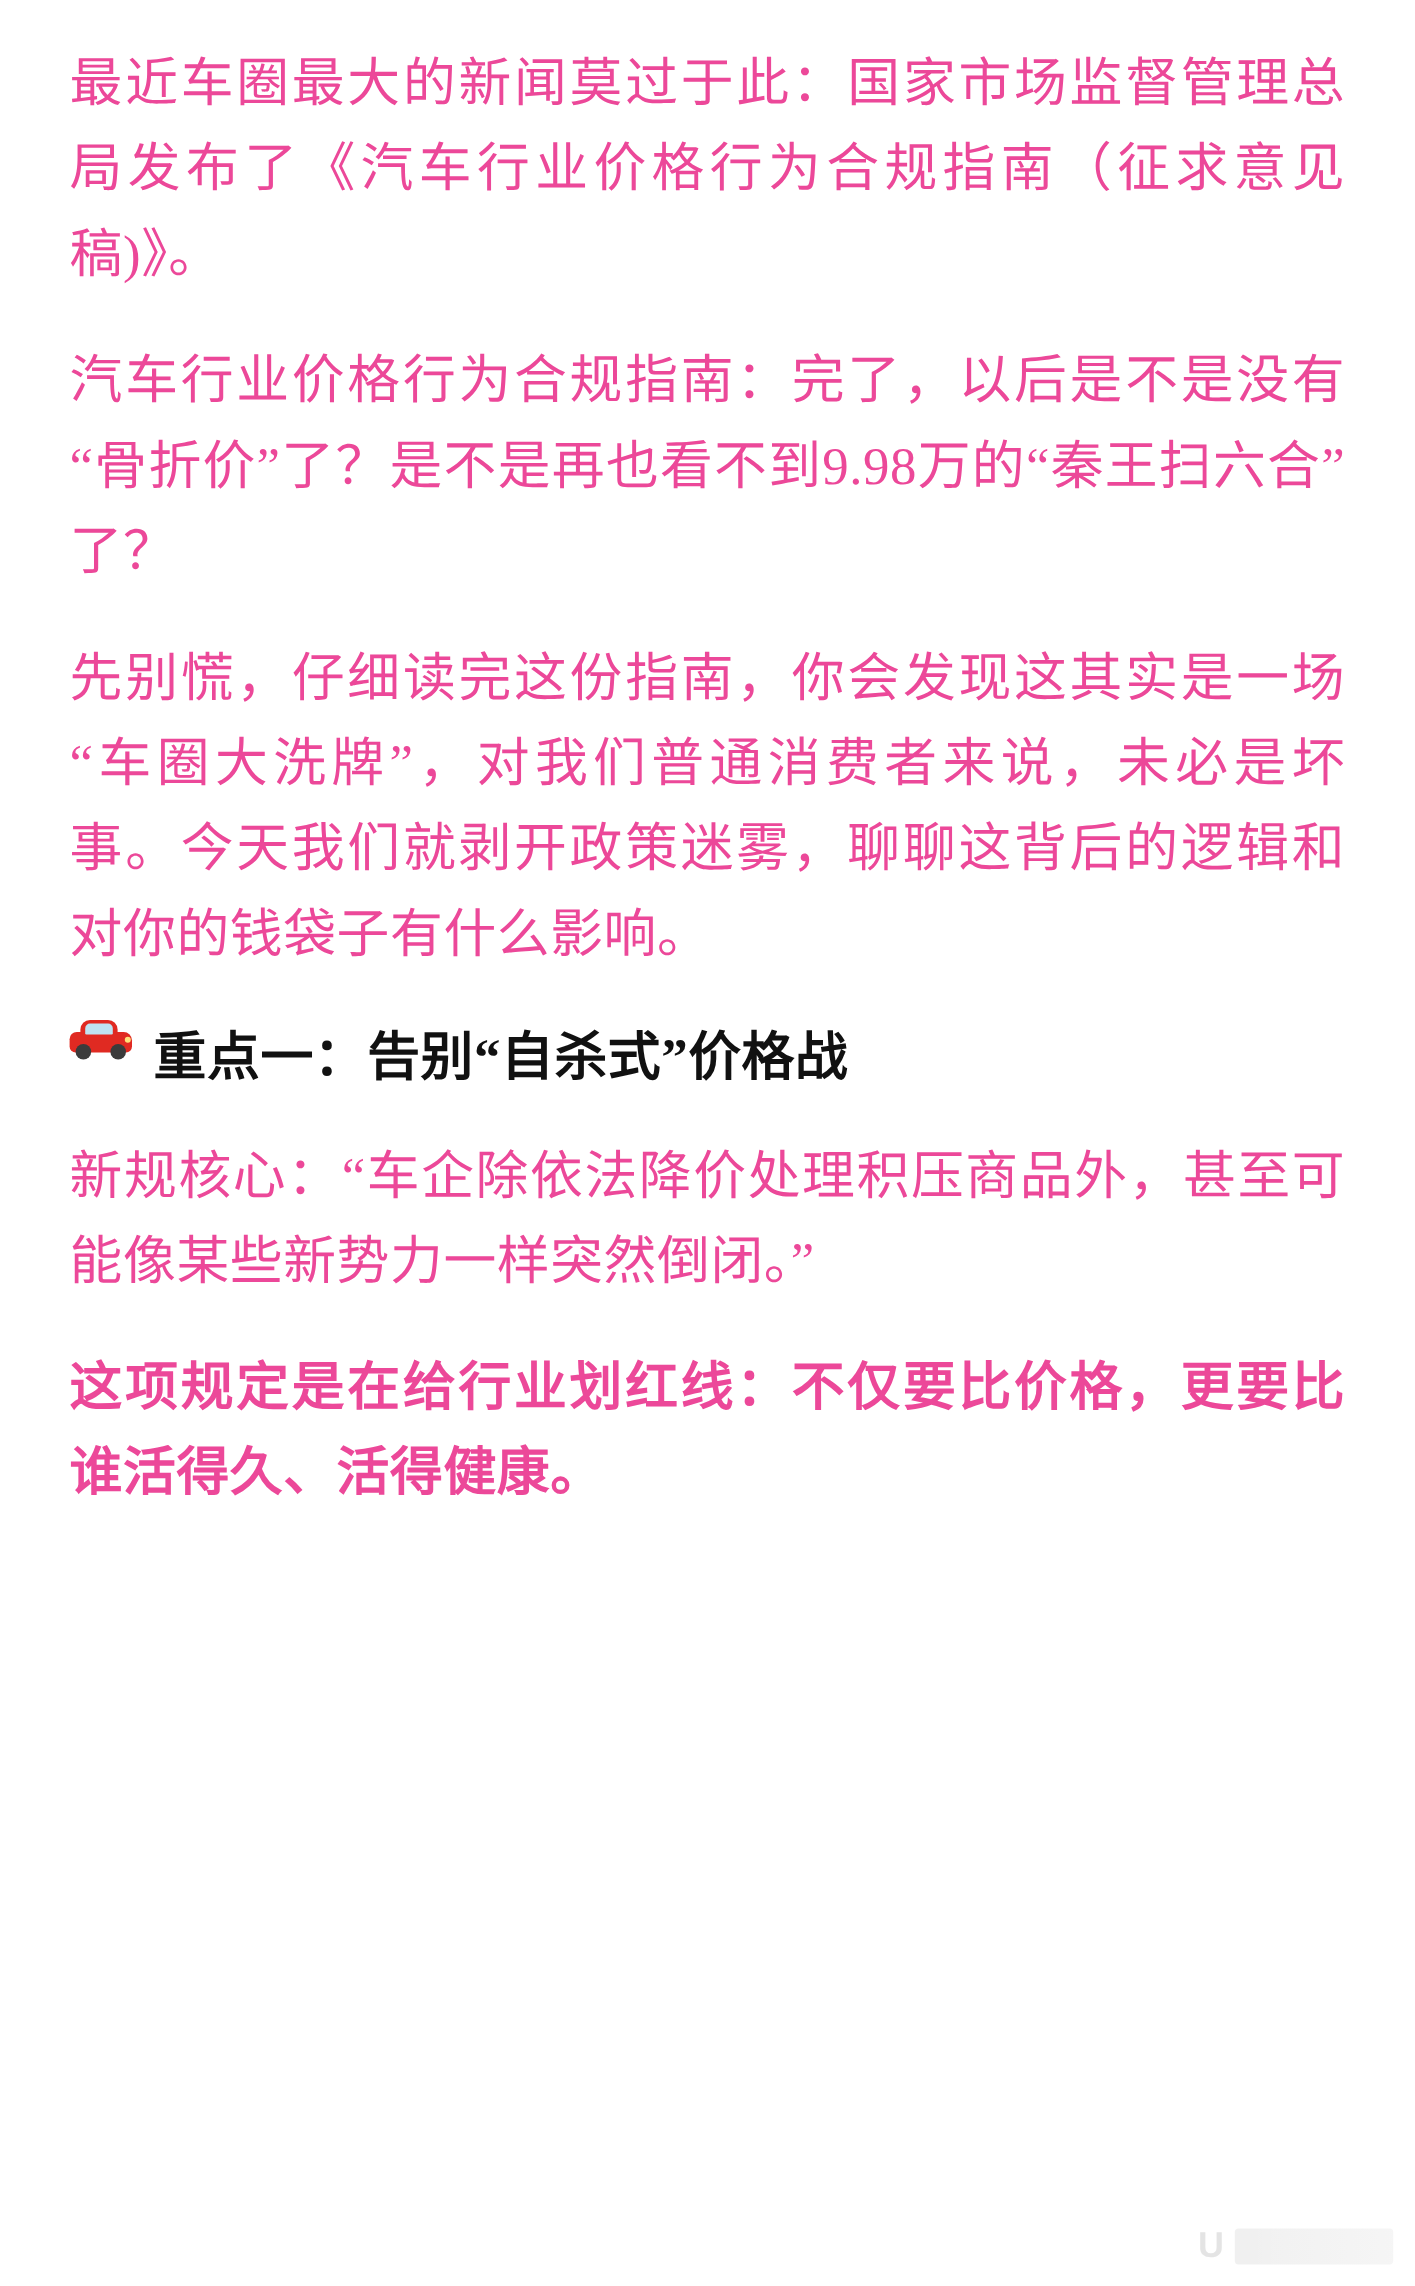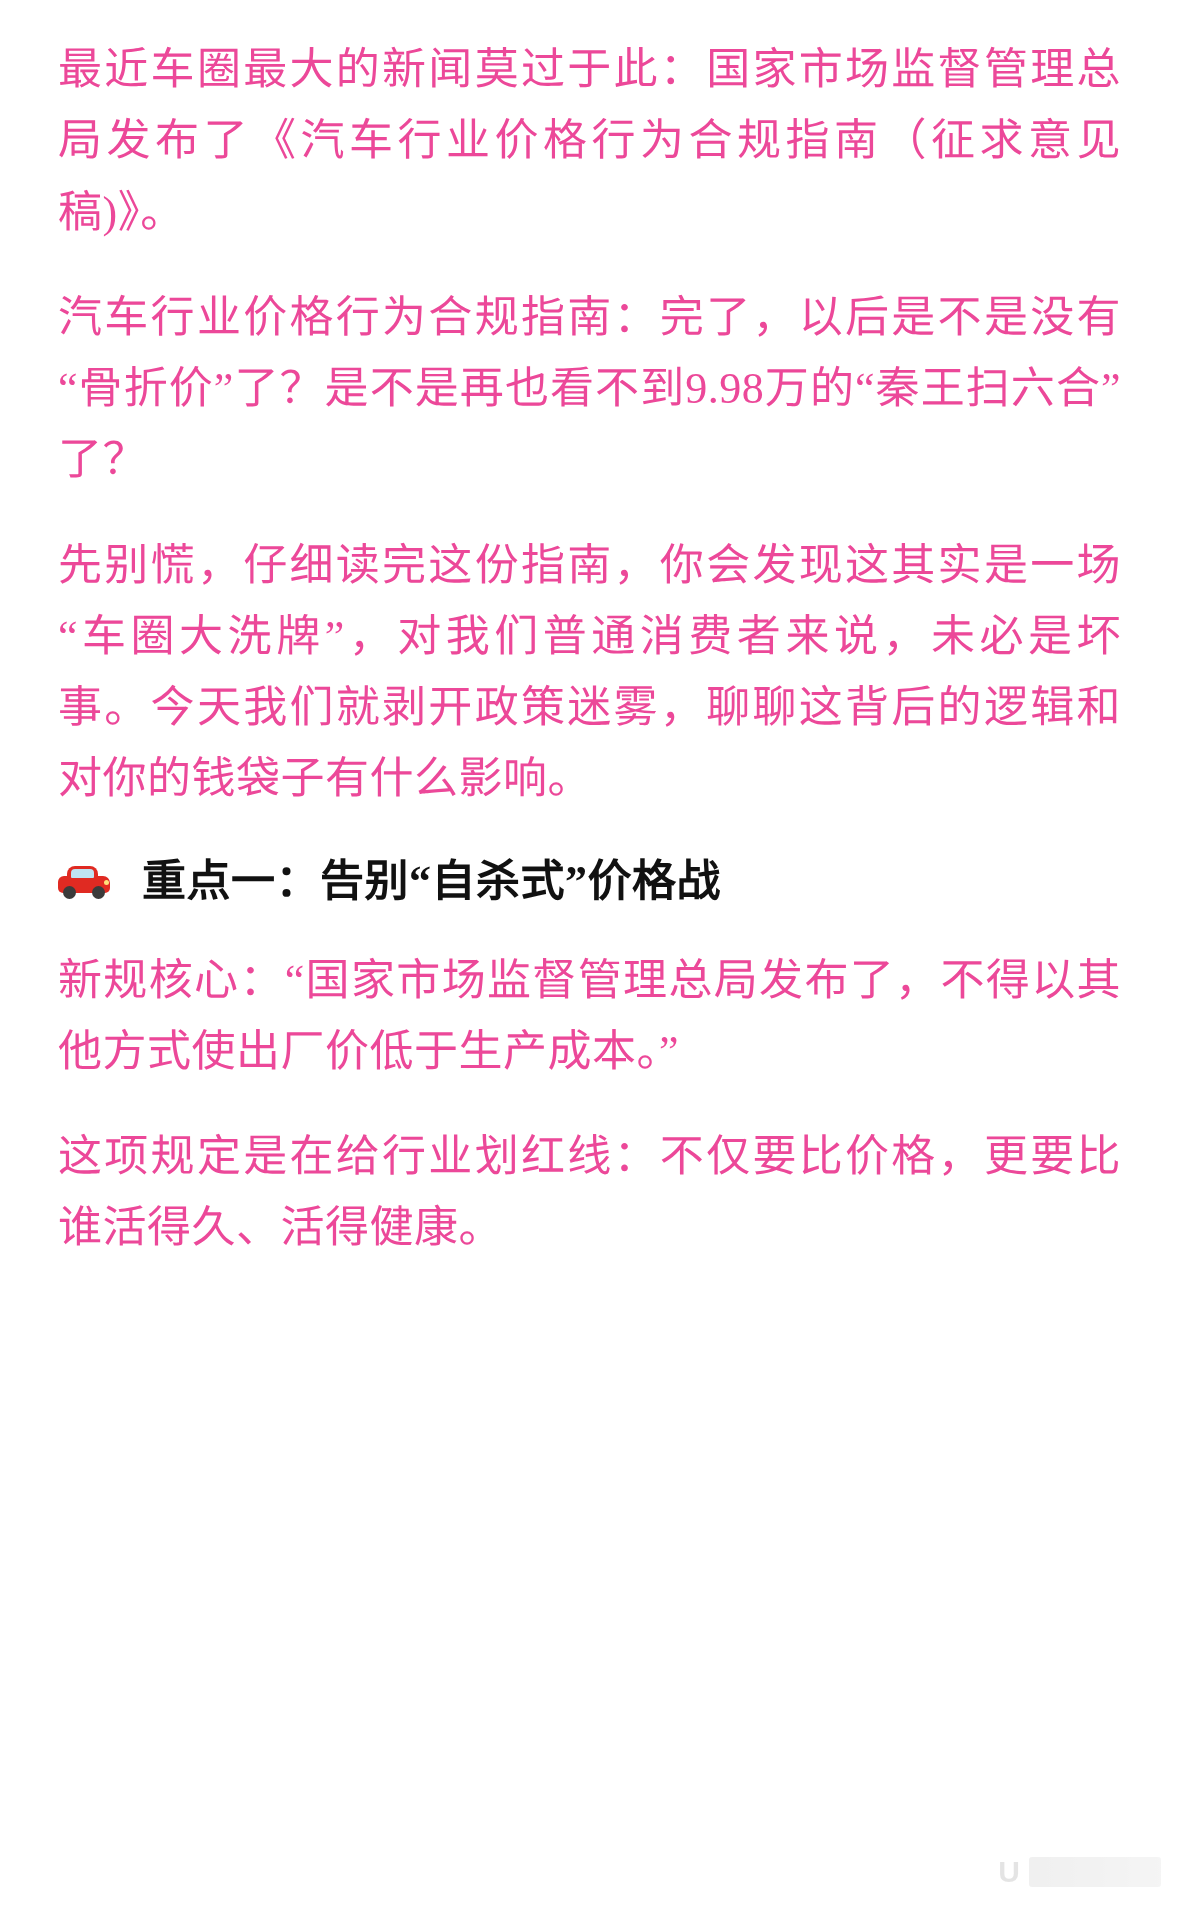--- a/index.html
+++ b/index.html
@@ -23,28 +23,29 @@
     font-size: 44px;
     line-height: 1.62;
     letter-spacing: 0.5px;
     margin: 0 0 34px 0;
     text-align: justify;
     text-justify: inter-ideograph;
     color: #ec4899;
   }
   .para:last-child {
     margin-bottom: 0;
+    font-weight: bold;
   }
   .heading {
     font-size: 44px;
     line-height: 1.5;
     margin: 0 0 30px 0;
     display: flex;
-    align-items: center;
-    gap: 26px;
+    align-items: flex-start;
+    gap: 12px;
     color: #111111;
   }
   .heading-text {
     letter-spacing: 0.5px;
   }
   
   .car-icon {
     width: 52px;
     height: 34px;
     position: relative;
@@ -138,21 +139,21 @@
       <span class="roof"></span>
       <span class="body"></span>
       <span class="window"></span>
       <span class="wheel left"></span>
       <span class="wheel right"></span>
       <span class="light"></span>
     </span>
     <span class="heading-text">重点一：告别“自杀式”价格战</span>
   </h2>
 
-  <p class="para">新规核心：“国家市场监督管理总局发布了，不得以其他方式使出厂价低于生产成本。”</p>
+  <p class="para">新规核心：“车企除依法降价处理积压商品外，甚至可能像某些新势力一样突然倒闭。”</p>
 
 
   <p class="para">这项规定是在给行业划红线：不仅要比价格，更要比谁活得久、活得健康。</p>
 
 </div>
 
 <div class="watermark">
   <span class="wm-logo">U</span>
   <span class="wm-bar"></span>
 </div>

